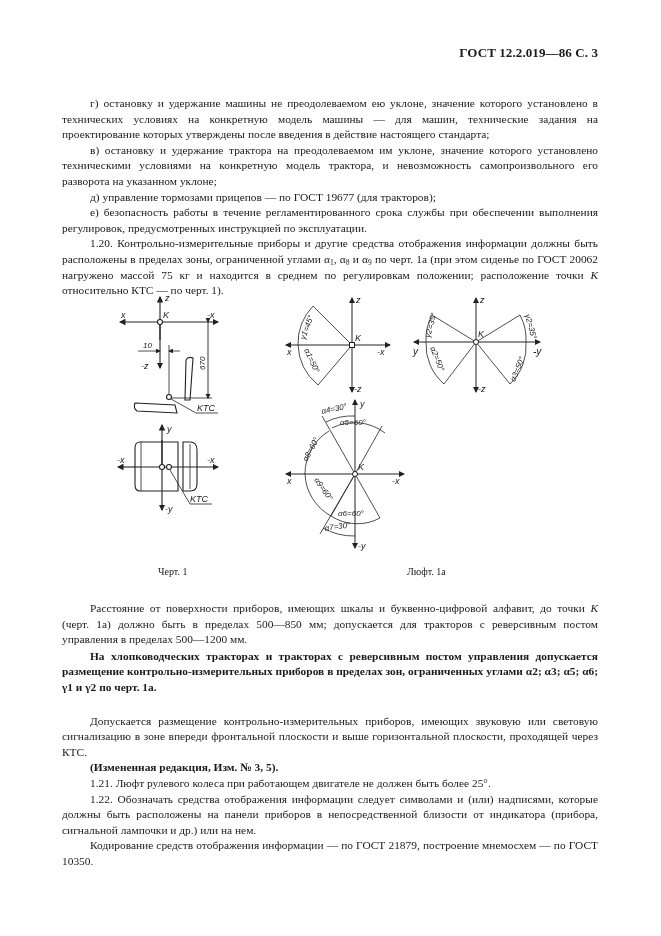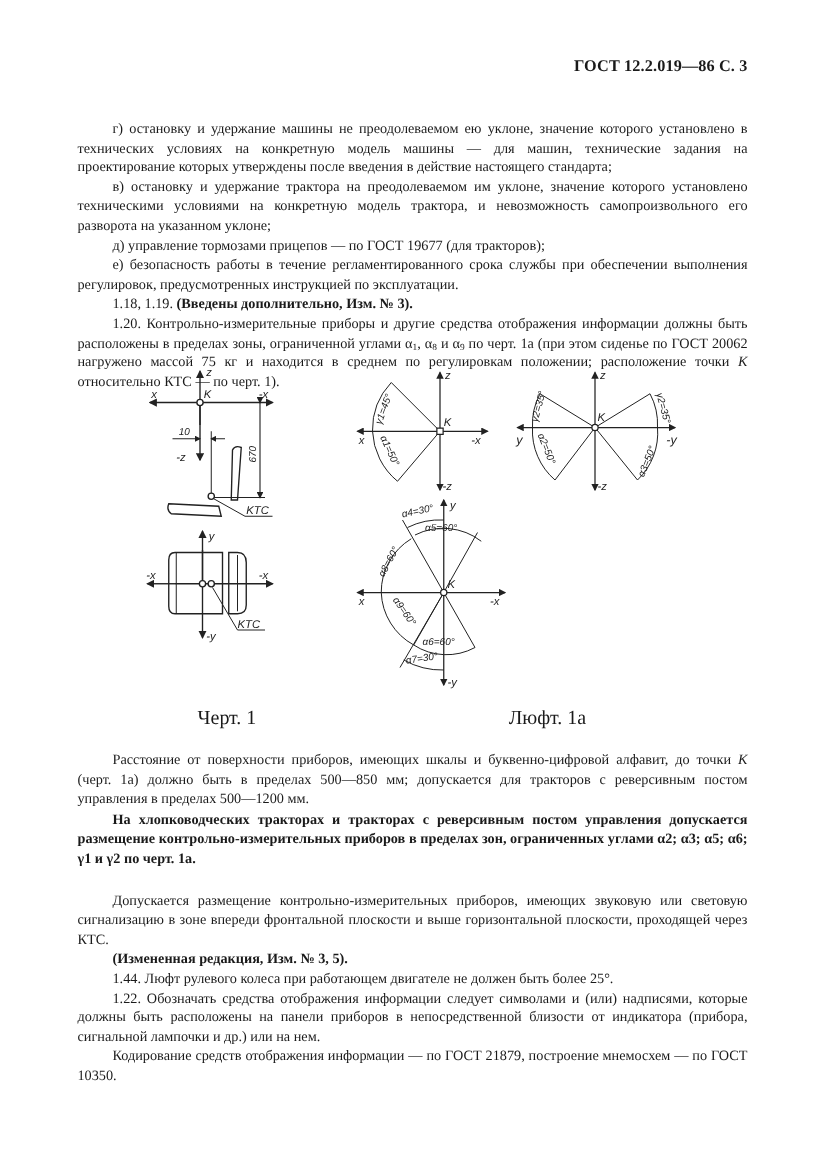--- a/index.html
+++ b/index.html
@@ -6,37 +6,33 @@
   body { width: 661px; height: 936px; position: relative; overflow: hidden;
          font-family: "Liberation Serif", "DejaVu Serif", serif; color: #1a1a1a; }
   .header { position: absolute; right: 63px; top: 45px; font-weight: bold; font-size: 13px; letter-spacing: 0.1px; }
   .text { position: absolute; left: 62px; width: 536px; font-size: 11.4px; line-height: 15.6px; text-align: justify; }
   .text p { margin: 0; }
   .indent { text-indent: 28px; }
   .b { font-weight: bold; }
   .i { font-style: italic; }
   .figs { position: absolute; left: 0; top: 290px; width: 661px; height: 270px; }
   .figs svg { position: absolute; left: 0; top: 0; }
-  .caption { position: absolute; font-size: 16px; }
+  .caption { position: absolute; font-size: 10px; }
   sub { font-size: 7.5px; vertical-align: -2px; line-height: 0; }
 </style>
 </head>
 <body>
 
 <div class="header">ГОСТ 12.2.019—86 С. 3</div>
 
 <div class="text" style="top:96px;">
   <p class="indent">г)  остановку и удержание машины не преодолеваемом ею уклоне, значение которого установлено в технических условиях на конкретную модель машины — для машин, технические задания на проектирование которых утверждены после введения в действие настоящего стандарта;</p>
   <p class="indent">в)  остановку и удержание трактора на преодолеваемом им уклоне, значение которого установлено техническими условиями на конкретную модель трактора, и невозможность самопроизвольного его разворота на указанном уклоне;</p>
   <p class="indent">д)  управление тормозами прицепов — по ГОСТ 19677 (для тракторов);</p>
   <p class="indent">е)  безопасность работы в течение регламентированного срока службы при обеспечении выполнения регулировок, предусмотренных инструкцией по эксплуатации.</p>
-  <p class="indent">
-    <span>1.18, 1.19.</span>
-    <span class="b">(Введены дополнительно, Изм. № 3).</span>
-  </p>
   <p class="indent"><span>1.20.  Контрольно-измерительные приборы и другие средства отображения информации должны быть расположены в пределах зоны, ограниченной углами α</span><sub>1</sub><span>, α</span><sub>8</sub><span> и α</span><sub>9</sub><span> по черт. 1а (при этом сиденье по ГОСТ 20062 нагружено массой 75 кг и находится в среднем по регулировкам положении; расположение точки </span><span class="i">K</span><span> относительно КТС — по черт. 1).</span></p>
 </div>
 
 <div class="figs">
 <svg width="661" height="270" viewBox="0 290 661 270" xmlns="http://www.w3.org/2000/svg" font-family="Liberation Sans, sans-serif" font-style="italic" font-size="9" fill="#222" stroke="#222">
   <defs>
     <marker id="ar" markerWidth="6" markerHeight="6" refX="5" refY="3" orient="auto">
           <path d="M0,0 L6,3 L0,6 z" fill="#222" stroke="none"></path>
         </marker>
   </defs>
@@ -174,16 +170,16 @@
 </div>
 
 <div class="caption" style="left:158px; top:566px;">Черт. 1</div>
 <div class="caption" style="left:407px; top:566px;">Люфт. 1а</div>
 
 <div class="text" style="top:601px;">
   <p class="indent"><span>Расстояние от поверхности приборов, имеющих шкалы и буквенно-цифровой алфавит, до точки </span><span class="i">K</span><span> (черт. 1а) должно быть в пределах 500—850 мм; допускается для тракторов с реверсивным постом управления в пределах 500—1200 мм.</span></p>
   <p class="indent" style="margin-top:1px;font-weight:bold;">На хлопководческих тракторах и тракторах с реверсивным постом управления допускается размещение контрольно-измерительных приборов в пределах зон, ограниченных углами α2; α3; α5; α6; γ1 и γ2 по черт. 1а.</p>
   <p class="indent" style="margin-top:18px;">Допускается размещение контрольно-измерительных приборов, имеющих звуковую или световую сигнализацию в зоне впереди фронтальной плоскости и выше горизонтальной плоскости, проходящей через КТС.</p>
   <p class="indent b">(Измененная редакция, Изм. № 3, 5).</p>
-  <p class="indent">1.44. Люфт рулевого колеса при работающем двигателе не должен быть более 25°.</p>
+  <p class="indent">1.21. Люфт рулевого колеса при работающем двигателе не должен быть более 25°.</p>
   <p class="indent">1.22. Обозначать средства отображения информации следует символами и (или) надписями, которые должны быть расположены на панели приборов в непосредственной близости от индикатора (прибора, сигнальной лампочки и др.) или на нем.</p>
   <p class="indent">Кодирование средств отображения информации — по ГОСТ 21879, построение мнемосхем — по ГОСТ 10350.</p>
 </div>
 
 </body></html>

